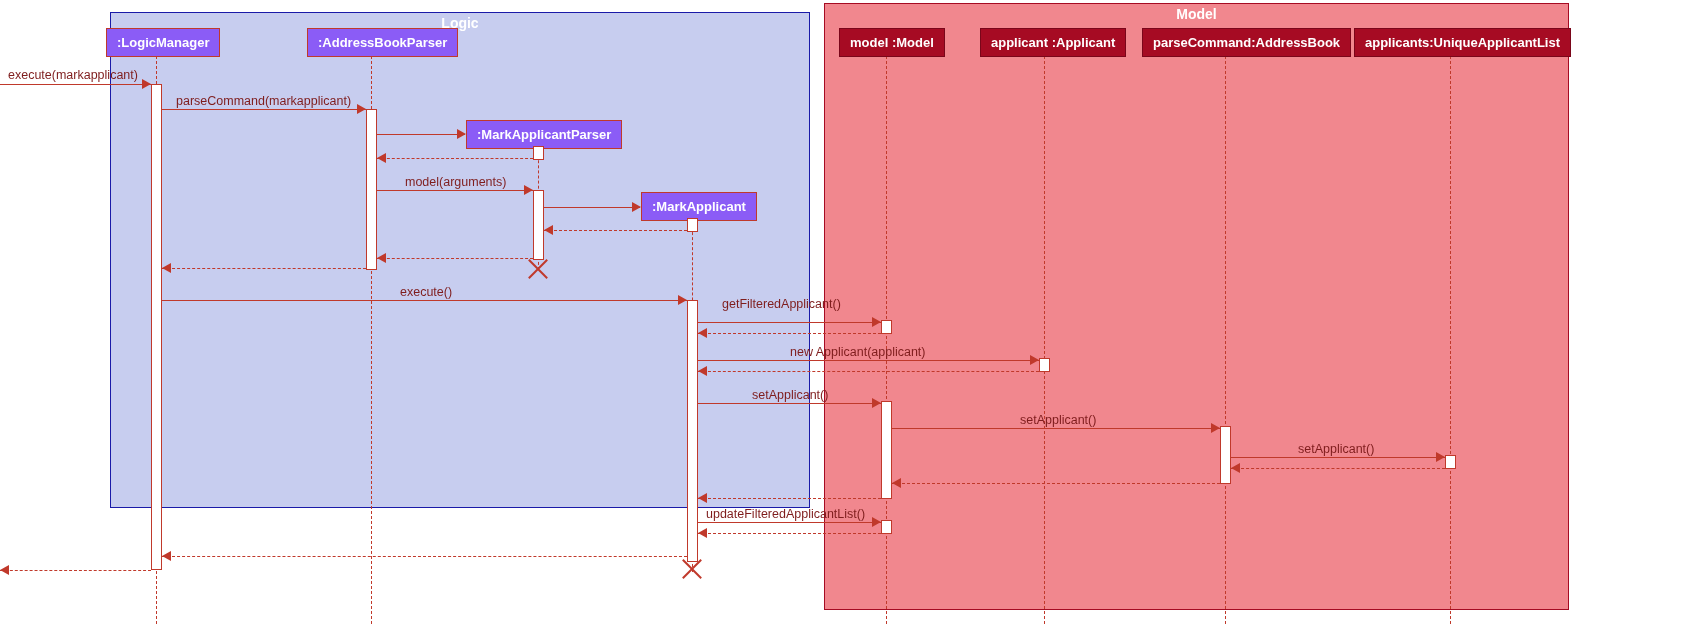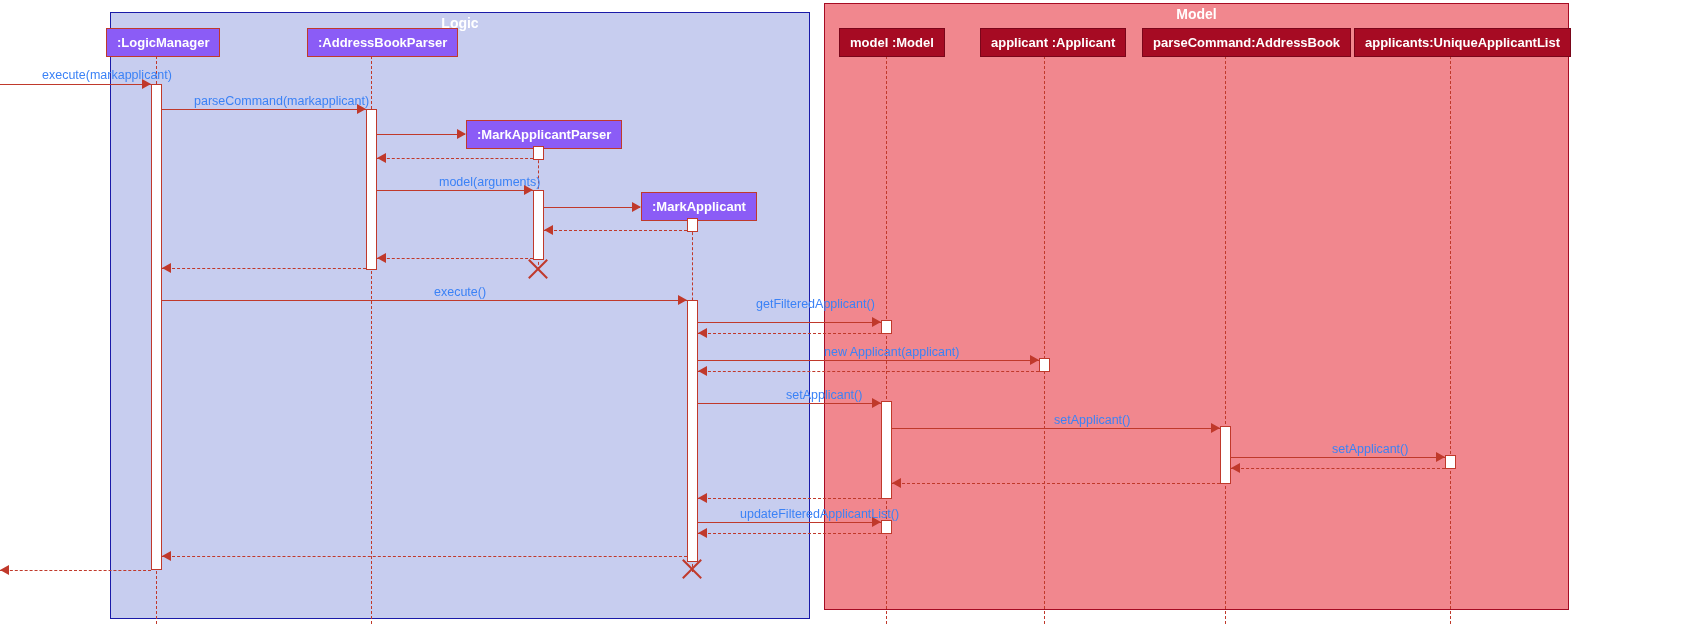--- a/index.html
+++ b/index.html
@@ -68,23 +68,22 @@
   .act-model { background: #fff; }
   .msg-line {
     position: absolute;
     height: 0;
     border-top: 1.5px solid #c0392b;
   }
   .msg-line.dashed { border-top-style: dashed; }
   .msg-label {
     position: absolute;
     font-size: 12.5px;
-    color: #3b82f6;
+    color: #7f1d1d;
     white-space: nowrap;
-    margin-left: 34px;
   }
   .arrow-right, .arrow-left {
     position: absolute;
     width: 0; height: 0;
     border-top: 5px solid transparent;
     border-bottom: 5px solid transparent;
   }
   .arrow-right { border-left: 9px solid #c0392b; }
   .arrow-left  { border-right: 9px solid #c0392b; }
   .destroy {
@@ -97,21 +96,21 @@
     left: 10px; top: -2px;
     width: 2px; height: 26px;
     background: #c0392b;
   }
   .destroy::before { transform: rotate(45deg); }
   .destroy::after  { transform: rotate(-45deg); }
 </style>
 </head>
 <body>
 
-<div class="package logic-pkg" style="left:110px; top:12px; width:700px; height:607px;">
+<div class="package logic-pkg" style="left:110px; top:12px; width:700px; height:496px;">
   <div class="package-label">Logic</div>
 </div>
 <div class="package model-pkg" style="left:824px; top:3px; width:745px; height:607px;">
   <div class="package-label">Model</div>
 </div>
 
 <div class="lifeline" style="left:156px; top:56px; height:568px;"></div>
 <div class="lifeline" style="left:371px; top:56px; height:568px;"></div>
 <div class="lifeline" style="left:538px; top:145px; height:125px;"></div>
 <div class="lifeline" style="left:692px; top:217px; height:355px;"></div>
@@ -139,21 +138,21 @@
 <div class="activation act-model" style="left:1039px; top:358px; width:11px; height:14px;"></div>
 <div class="activation act-model" style="left:881px; top:401px; width:11px; height:98px;"></div>
 <div class="activation act-model" style="left:1220px; top:426px; width:11px; height:58px;"></div>
 <div class="activation act-model" style="left:1445px; top:455px; width:11px; height:14px;"></div>
 <div class="activation act-model" style="left:881px; top:520px; width:11px; height:14px;"></div>
 
 <div class="msg-label" style="left:8px; top:68px;">execute(markapplicant)</div>
 <div class="msg-line" style="left:0px; top:84px; width:151px;"></div>
 <div class="arrow-right" style="left:142px; top:79px;"></div>
 
-<div class="msg-label" style="left:160px; top:94px;text-align:right;">parseCommand(markapplicant)</div>
+<div class="msg-label" style="left:176px; top:94px;text-align:right;">parseCommand(markapplicant)</div>
 <div class="msg-line" style="left:162px; top:109px; width:204px;"></div>
 <div class="arrow-right" style="left:357px; top:104px;"></div>
 
 <div class="msg-line" style="left:377px; top:134px; width:88px;"></div>
 <div class="arrow-right" style="left:457px; top:129px;"></div>
 
 <div class="msg-line dashed" style="left:377px; top:158px; width:156px;"></div>
 <div class="arrow-left" style="left:377px; top:153px;"></div>
 
 <div class="msg-label" style="left:405px; top:175px;">model(arguments)</div>

